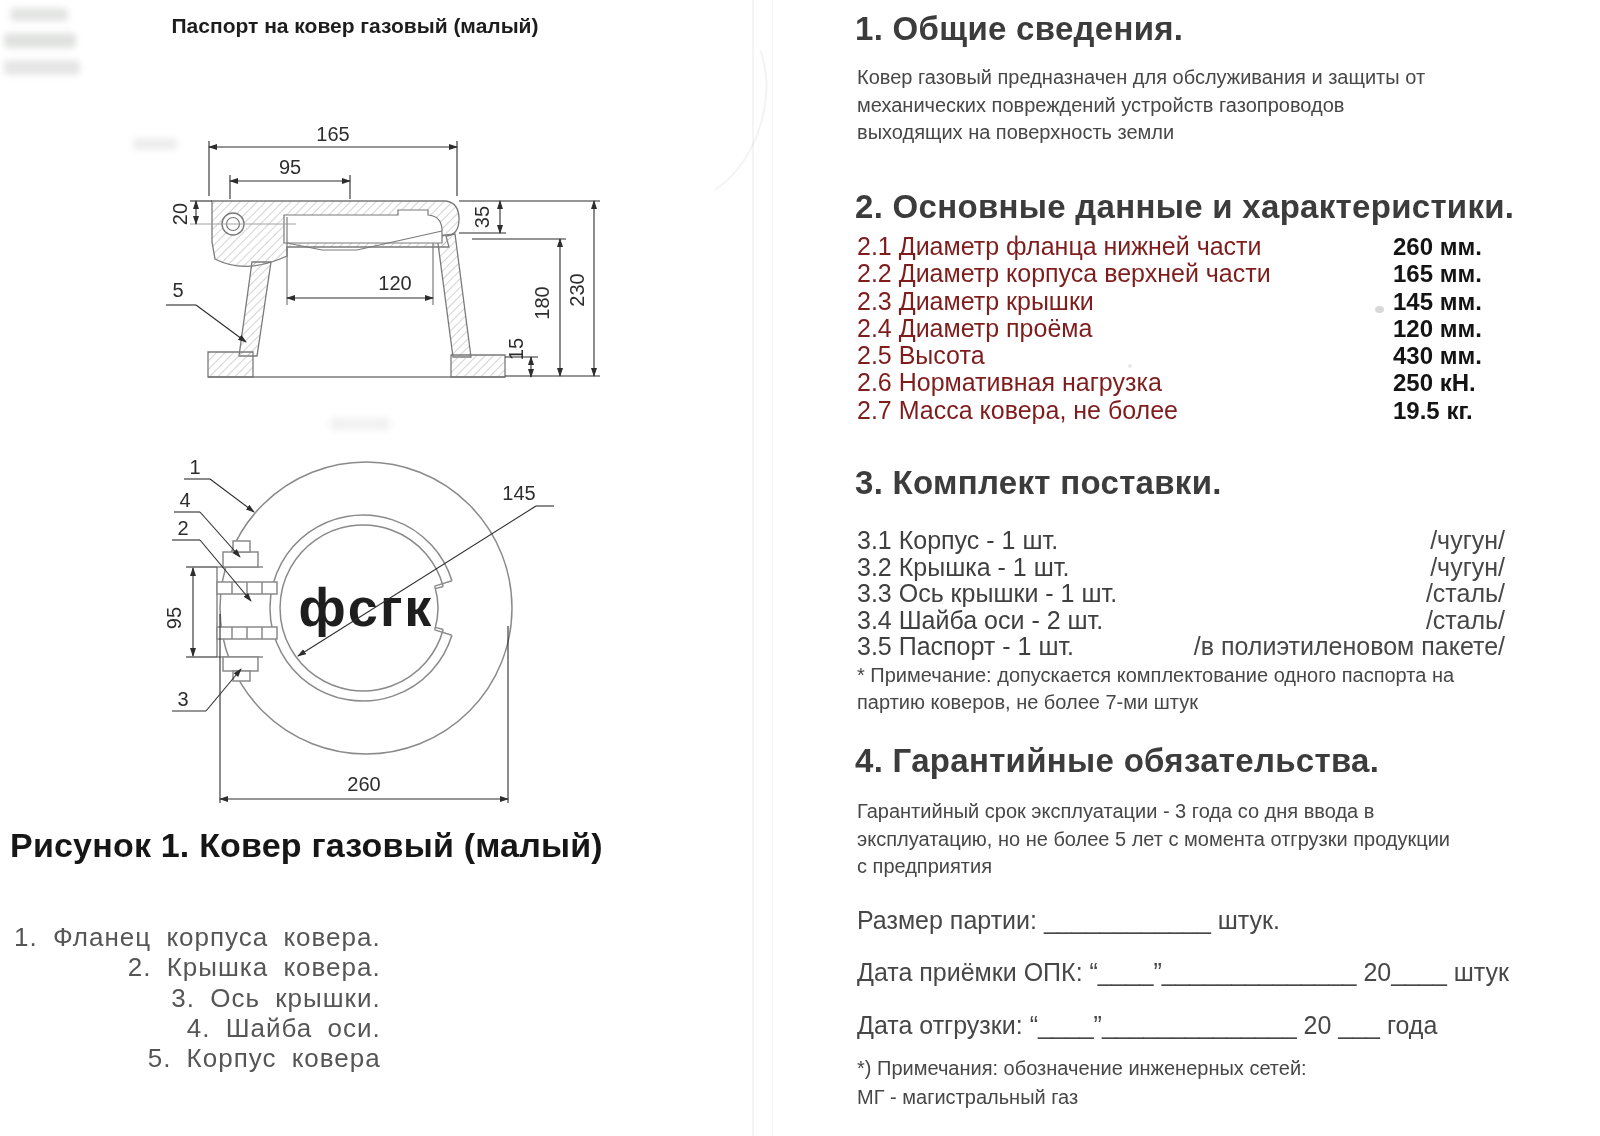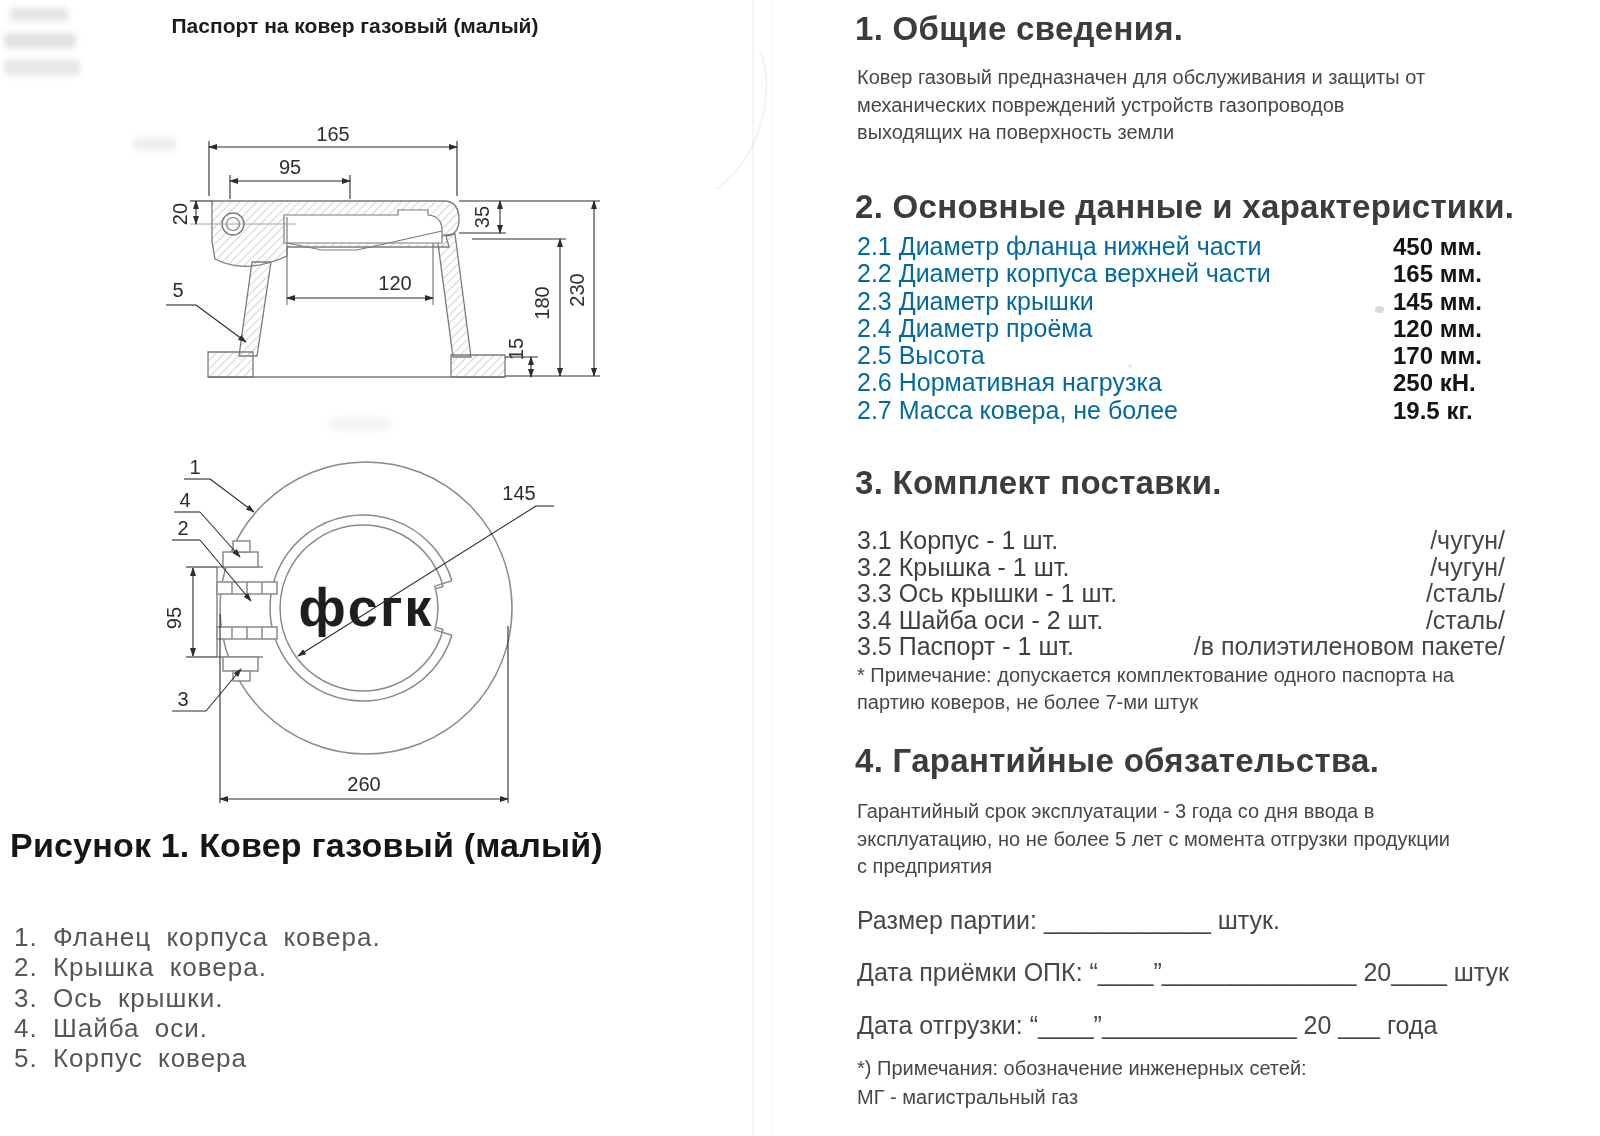--- a/index.html
+++ b/index.html
@@ -5,29 +5,29 @@
   html,body{margin:0;padding:0;background:#fff;}
   .page{position:relative;width:1600px;height:1136px;background:#fff;overflow:hidden;
         font-family:"Liberation Sans",sans-serif;color:#3f3f3f;}
   .abs{position:absolute;}
 
   
   .doc-title{left:140px;top:14px;width:430px;text-align:center;font-size:21px;font-weight:bold;color:#1d1d1d;}
   .fig-caption{left:10px;top:826px;font-size:34px;font-weight:bold;color:#161616;letter-spacing:0.2px;}
   .parts-list{left:14px;top:922px;font-size:26px;line-height:30.3px;color:#565656;
               letter-spacing:1px;word-spacing:7px;}
-  .parts-list div{white-space:pre;}
+  .parts-list div{white-space:pre;text-align:right;}
 
   
   .rcol{left:845px;top:0;width:700px;height:1000px;}
   .rh{position:absolute;left:10px;font-size:33px;font-weight:bold;color:#3c3c3c;letter-spacing:0.3px;white-space:nowrap;}
   .rp{position:absolute;left:12px;font-size:20px;line-height:27.5px;color:#474747;white-space:nowrap;}
   .spec-rows{position:absolute;left:12px;top:233px;width:660px;font-size:25px;line-height:27.3px;}
   .spec-row{display:flex;white-space:nowrap;}
-  .spec-label{width:536px;color:#0369a1;}
+  .spec-label{width:536px;color:#7f1d1d;}
   .spec-value{font-weight:bold;color:#141414;font-size:24px;}
   .sup-rows{position:absolute;left:12px;top:527px;width:648px;font-size:25px;line-height:26.6px;}
   .sup-row{display:flex;white-space:nowrap;}
   .sup-value{margin-left:auto;color:#474747;}
   .fill-line{position:absolute;left:12px;font-size:25px;color:#474747;white-space:nowrap;}
 
   
   .smudge{background:#9aa09a;filter:blur(3px);border-radius:4px;}
   .fold{width:2px;background:rgba(60,60,60,0.05);}
   .fold2{width:1px;background:rgba(60,60,60,0.04);}
@@ -198,37 +198,37 @@
     <div class="rp" style="top:64px">
       <div>Ковер газовый предназначен для обслуживания и защиты от</div>
       <div>механических повреждений устройств газопроводов</div>
       <div>выходящих на поверхность земли</div>
     </div>
 
     <div class="rh" style="top:188px">2. Основные данные и характеристики.</div>
     <div class="spec-rows">
       <div class="spec-row">
           <span class="spec-label">2.1 Диаметр фланца нижней части</span>
-          <span class="spec-value">450 мм.</span>
+          <span class="spec-value">260 мм.</span>
         </div>
       <div class="spec-row">
           <span class="spec-label">2.2 Диаметр корпуса верхней части</span>
           <span class="spec-value">165 мм.</span>
         </div>
       <div class="spec-row">
           <span class="spec-label">2.3 Диаметр крышки</span>
           <span class="spec-value">145 мм.</span>
         </div>
       <div class="spec-row">
           <span class="spec-label">2.4 Диаметр проёма</span>
           <span class="spec-value">120 мм.</span>
         </div>
       <div class="spec-row">
           <span class="spec-label">2.5 Высота</span>
-          <span class="spec-value">170 мм.</span>
+          <span class="spec-value">430 мм.</span>
         </div>
       <div class="spec-row">
           <span class="spec-label">2.6 Нормативная нагрузка</span>
           <span class="spec-value">250 кН.</span>
         </div>
       <div class="spec-row">
           <span class="spec-label">2.7 Масса ковера, не более</span>
           <span class="spec-value">19.5 кг.</span>
         </div>
     </div>

